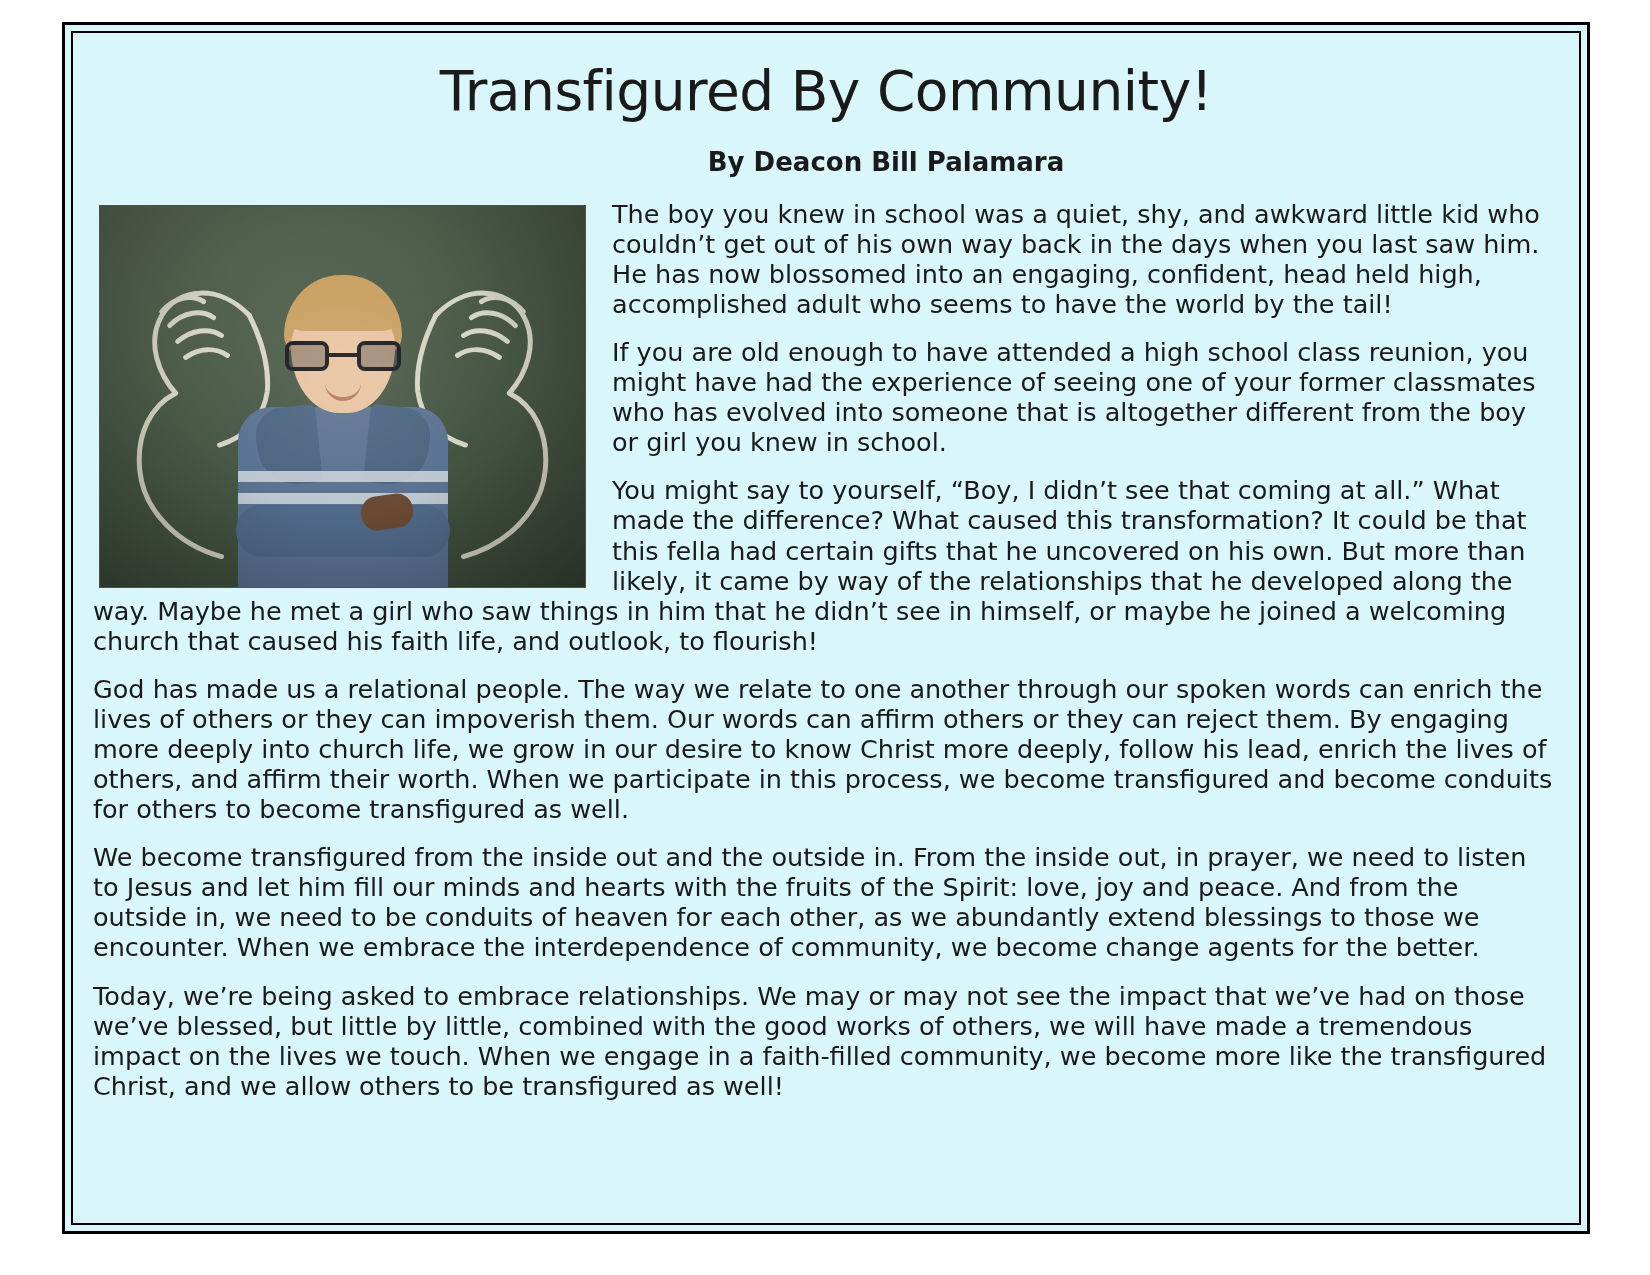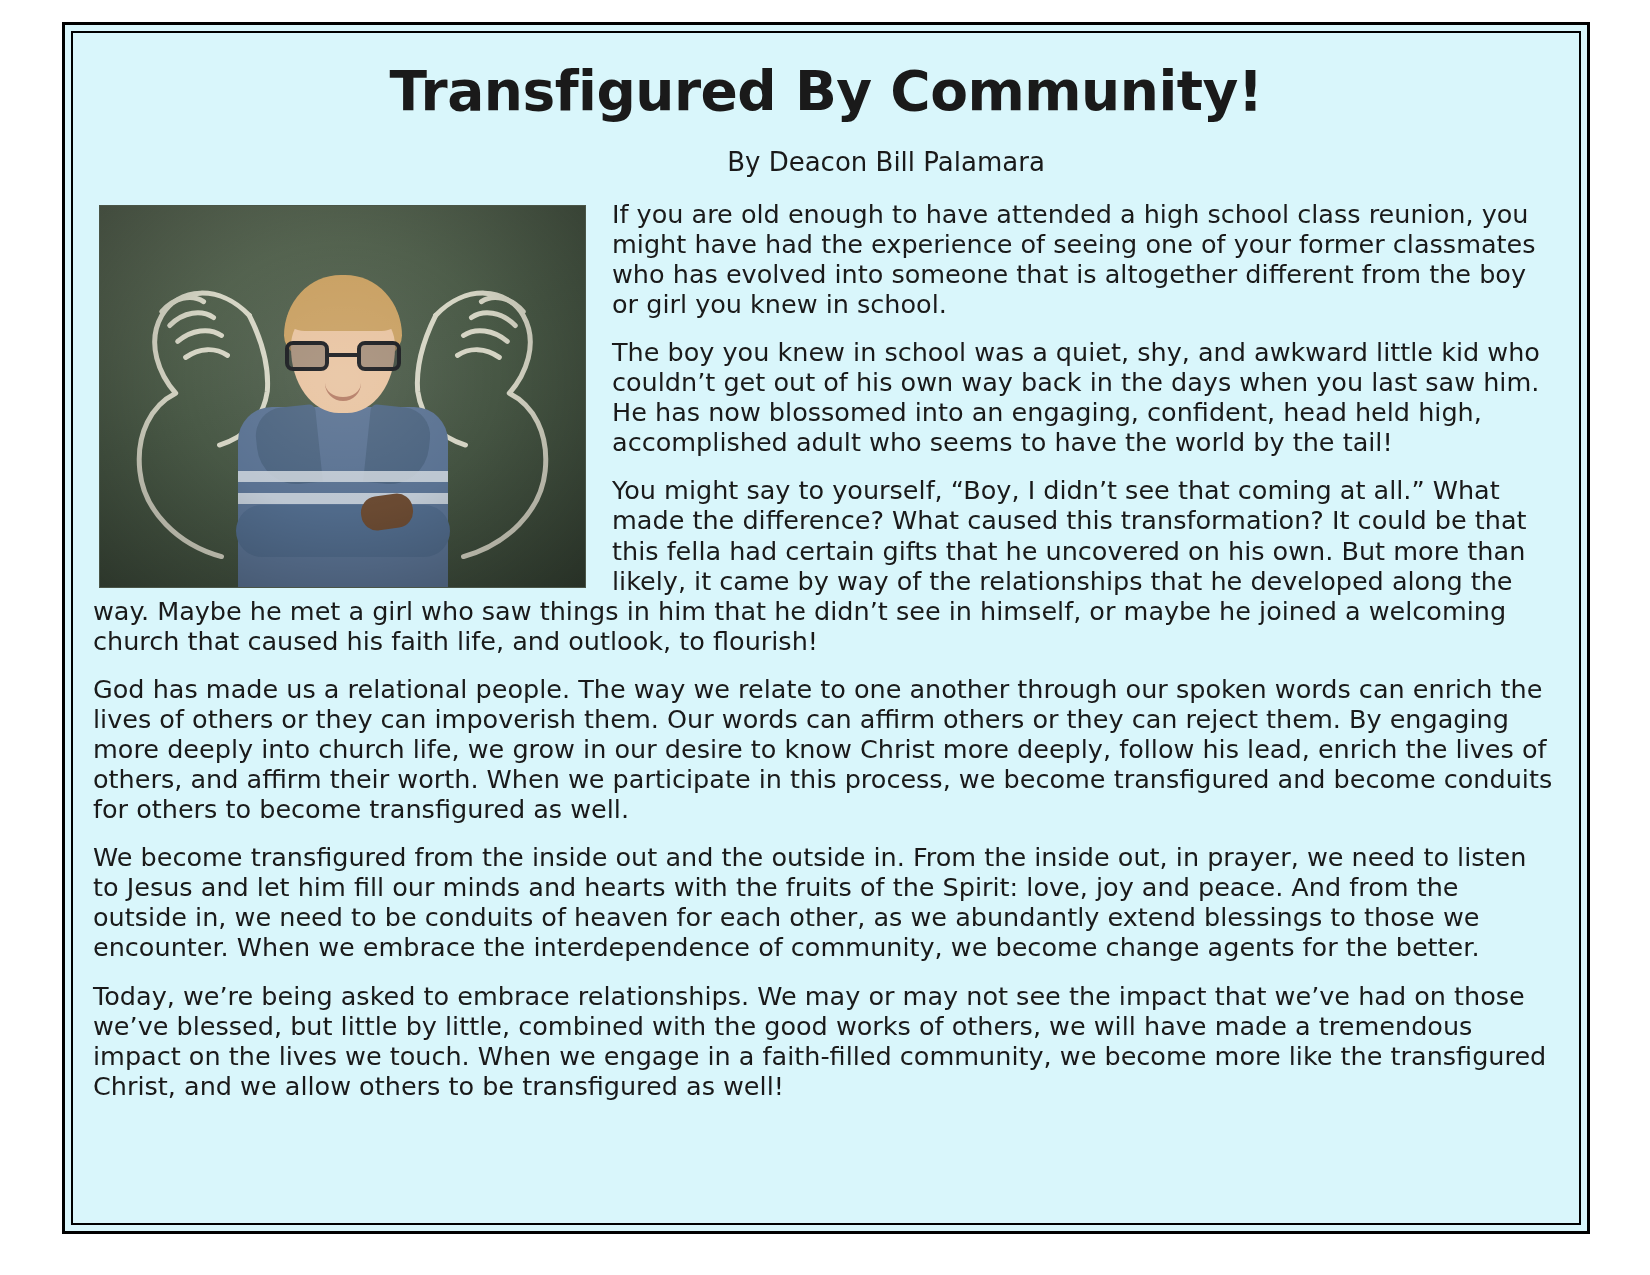--- a/index.html
+++ b/index.html
@@ -51,31 +51,31 @@
     top: 0;
     right: 0;
     bottom: 0;
     padding: 14px 20px 10px 20px;
     box-sizing: border-box;
   }
 
   .title {
     text-align: center;
     font-size: 55px;
-    font-weight: bold;
+    font-weight: normal;
     color: #1a1a1a;
     line-height: 1.05;
     letter-spacing: -0.5px;
     margin: 16px 0 0 0;
   }
 
   .byline {
     text-align: center;
     font-size: 26px;
-    font-weight: normal;
+    font-weight: bold;
     color: #1a1a1a;
     margin: 26px 0 0 0;
     padding-left: 120px;
   }
 
   .article {
     margin-top: 22px;
     font-size: 25.5px;
     line-height: 1.18;
     color: #1a1a1a;
@@ -284,22 +284,22 @@
               <div class="glasses">
                 <div class="lens l"></div>
                 <div class="bridge"></div>
                 <div class="lens r"></div>
               </div>
               <div class="smile"></div>
             </div>
             <div class="vignette"></div>
           </div>
 
+          <p>The boy you knew in school was a quiet, shy, and awkward  little kid who couldn’t get out of his own way back in the days when you last saw him. He has now blossomed into an engaging, confident, head held high, accomplished adult who seems to have the world by the tail!</p>
           <p>If you are old enough to have attended a high school class reunion, you might have had the experience of seeing one of your former classmates who has evolved into someone that is altogether different from the boy or girl you knew in school.</p>
-          <p>The boy you knew in school was a quiet, shy, and awkward  little kid who couldn’t get out of his own way back in the days when you last saw him. He has now blossomed into an engaging, confident, head held high, accomplished adult who seems to have the world by the tail!</p>
           <p>You might say to yourself, “Boy, I didn’t see that coming at all.” What made the difference?  What caused this transformation?  It could be that this fella had certain gifts that he uncovered on his own. But more than likely, it came by way of the relationships that he developed along the way. Maybe he met a girl who saw things in him that he didn’t see in himself, or maybe he joined a welcoming church that caused his faith life, and outlook, to flourish!</p>
           <p>God has made us a relational people. The way we relate to one another through our spoken words can enrich the lives of others or they can impoverish them. Our words can affirm others or they can reject them. By engaging more deeply into church life, we grow in our desire to know Christ more deeply, follow his lead, enrich the lives of others, and affirm their worth. When we participate in this process, we become transfigured and become conduits for others to become transfigured as well.</p>
           <p>We become transfigured from the inside out and the outside in. From the inside out, in prayer, we need to listen to Jesus and let him fill our minds and hearts with the fruits of the Spirit: love, joy and peace. And from the outside in, we need to be conduits of heaven for each other, as we abundantly extend blessings to those we encounter. When we embrace the interdependence of community, we become change agents for the better.</p>
           <p>Today, we’re being asked to embrace relationships. We may or may not see the impact that we’ve had on those we’ve blessed, but little by little, combined with the good works of others, we will have made a tremendous impact on the lives we touch. When we engage in a faith-filled community, we become more like the transfigured Christ, and we allow others to be transfigured as well!</p>
 
         </div>
       </div>
     </div>
   </div>
 </div>

